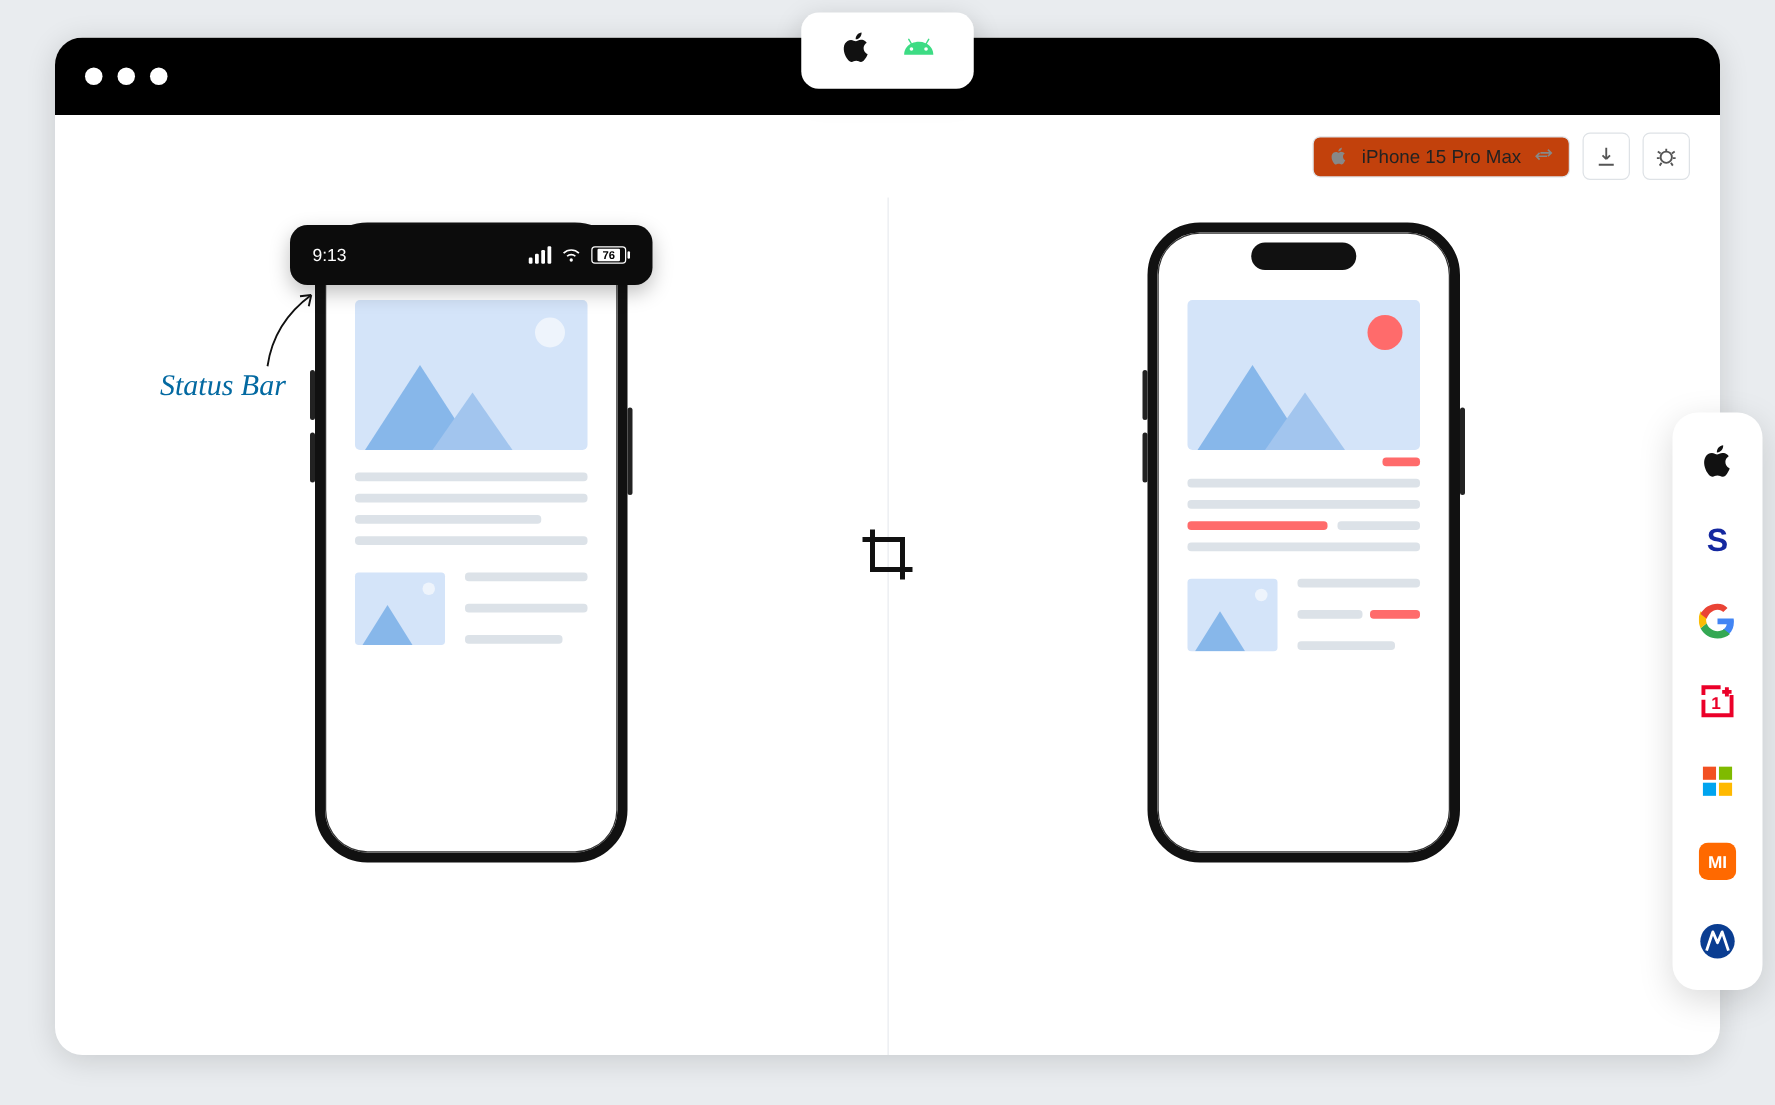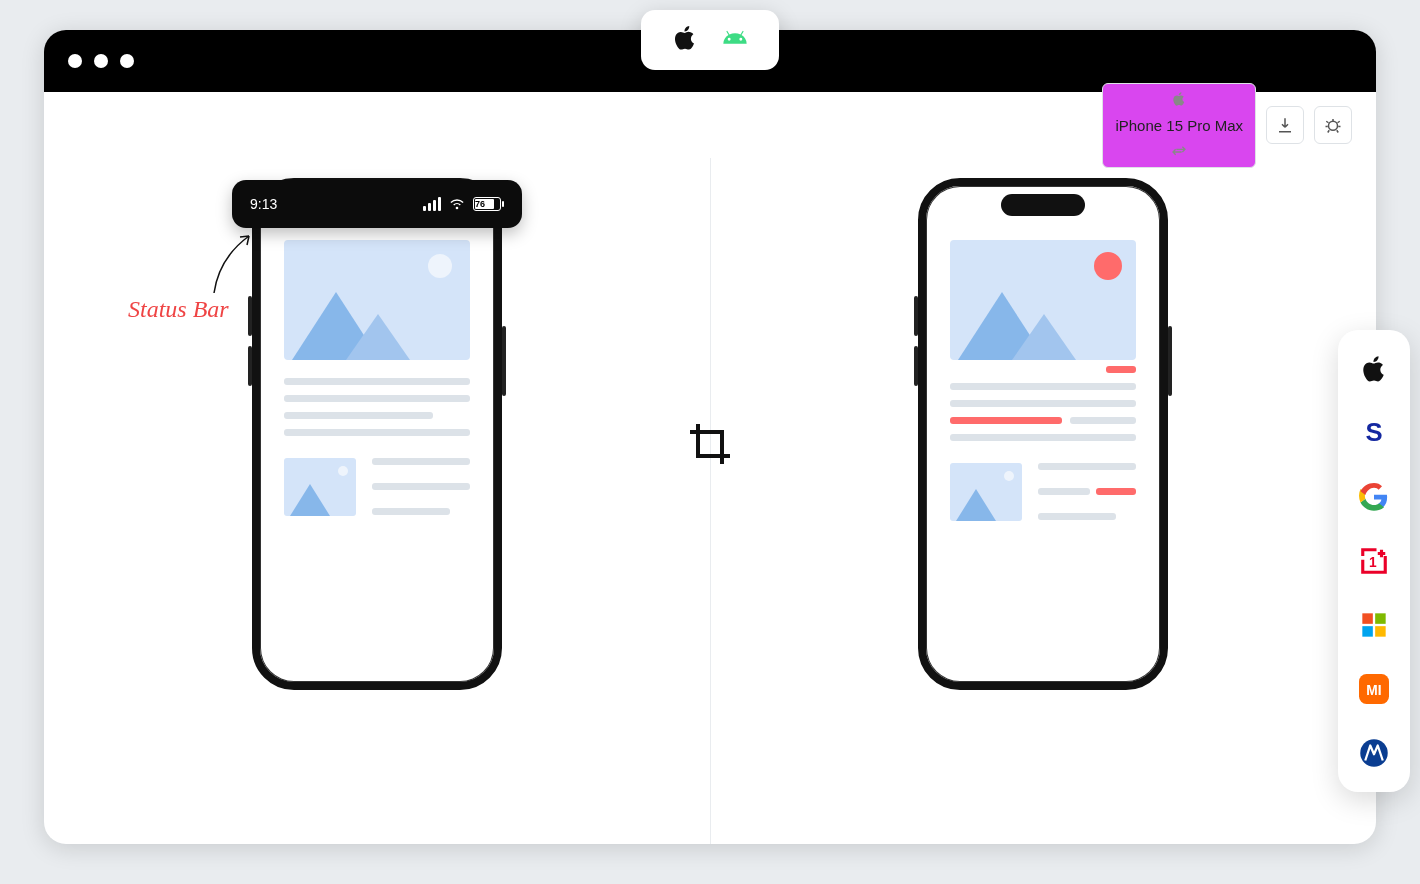--- a/index.html
+++ b/index.html
@@ -38,22 +38,21 @@
 
   .toolbar-row {
     height: 66px;
     display:flex; align-items:center; justify-content:flex-end;
     padding: 0 24px; gap:10px;
   }
   .device-select {
     display:flex; align-items:center; gap:10px;
     border:1px solid #dee2e6; border-radius:6px;
     padding:7px 12px; font-size:15px; color:#222;
-    background:#d946ef;
-    flex-direction:column;
+    background:#c2410c;
   }
   .icon-btn {
     width:38px; height:38px;
     display:flex; align-items:center; justify-content:center;
     border:1px solid #dee2e6; border-radius:6px; background:#fff;
     color:#555;
   }
 
   .headers {
     display:flex; border-bottom:1px solid #e9ecef;
@@ -124,27 +123,27 @@
     position:absolute; top:22px; left:50%; transform:translateX(-50%);
     width: 290px; height:48px; background:#0c0c0c;
     border-radius:14px; box-shadow: 0 6px 16px rgba(0,0,0,0.25);
     color:#fff; display:flex; align-items:center; justify-content:space-between;
     padding: 0 18px; font-size:14px; z-index:5;
   }
   .status-right { display:flex; align-items:center; gap:8px;}
   .sig-bars { display:flex; align-items:flex-end; gap:2px;}
   .sig-bars span { width:3px; background:#fff; border-radius:1px;}
   .battery { display:flex; align-items:center;}
-  .battery .body { width:28px; height:14px; border:1.5px solid #fff; border-radius:3px; display:flex; align-items:center; padding:1px; font-size:9px; color:#000; }
+  .battery .body { width:28px; height:14px; border:1.5px solid #fff; border-radius:3px; display:flex; align-items:center; padding:1px; font-size:9px; color:#000; justify-content:center;}
   .battery .fill { background:#fff; height:100%; width:78%; border-radius:1px;}
   .battery .cap { width:2px; height:6px; background:#fff; margin-left:1px; border-radius:1px;}
 
   .annot {
     position:absolute; top:138px; left:84px; font-family: "P22", Georgia, serif; font-style:italic;
-    font-size:24px; color:#ef4444;
+    font-size:24px; color:#0369a1;
   }
   .annot-arrow { position:absolute; top:70px; left:160px; }
 
   
   .brand-rail {
     position:absolute;
     right: 10px; top: 330px;
     width: 72px;
     background:#fff; border-radius:20px;
     box-shadow: 0 8px 28px rgba(0,0,0,0.15);

